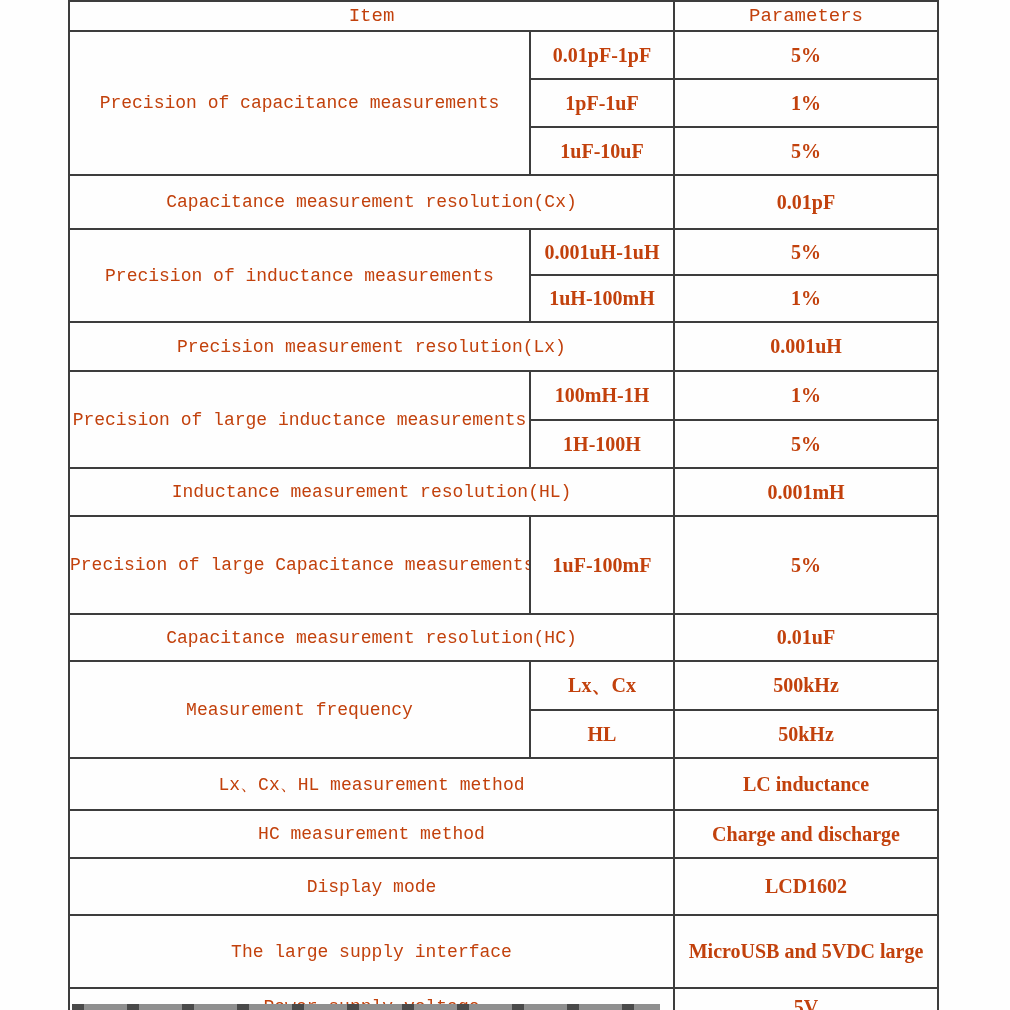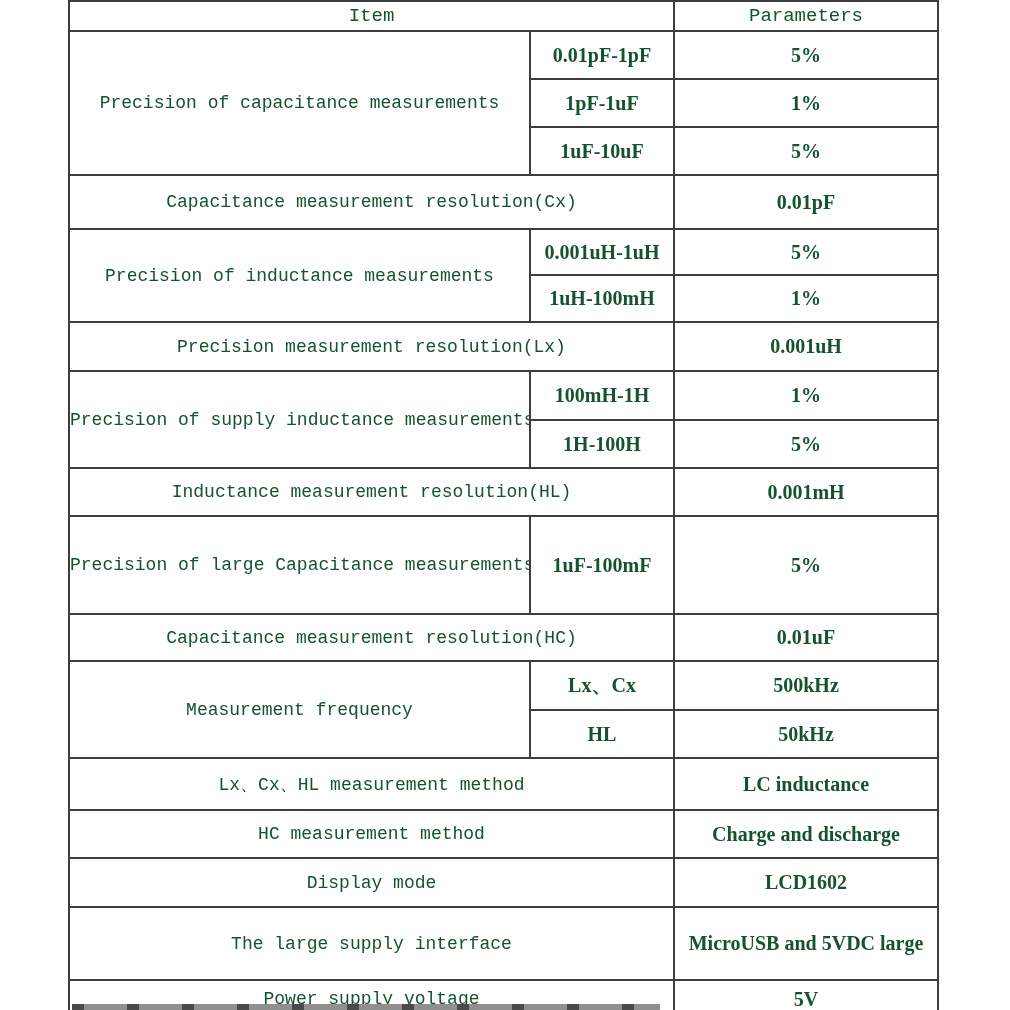--- a/index.html
+++ b/index.html
@@ -18,21 +18,21 @@
     top: 0;
     width: 869px;
     border-collapse: collapse;
     table-layout: fixed;
   }
   table.spec td {
     border: 2px solid #3d3d3d;
     text-align: center;
     vertical-align: middle;
     padding: 0 0;
-    color: #14532d;
+    color: #c2410c;
     overflow: hidden;
     white-space: nowrap;
   }
   td.hdr {
     font-family: "Liberation Mono", "DejaVu Sans Mono", monospace;
     font-size: 19px;
     border-bottom-width: 3px;
   }
   td.lbl {
     font-family: "Liberation Mono", "DejaVu Sans Mono", monospace;
@@ -102,21 +102,21 @@
       <td class="val">1uH-100mH</td>
       <td class="val">1%</td>
     </tr>
 
     <tr style="height:49px">
       <td colspan="2" class="lbl">Precision measurement resolution(Lx)</td>
       <td class="val">0.001uH</td>
     </tr>
 
     <tr style="height:49px">
-      <td rowspan="2" class="lbl wrap">Precision of supply inductance measurements</td>
+      <td rowspan="2" class="lbl wrap">Precision of large inductance measurements</td>
       <td class="val">100mH-1H</td>
       <td class="val">1%</td>
     </tr>
     <tr style="height:48px">
       <td class="val">1H-100H</td>
       <td class="val">5%</td>
     </tr>
 
     <tr style="height:48px">
       <td colspan="2" class="lbl">Inductance measurement resolution(HL)</td>
@@ -147,21 +147,21 @@
     <tr style="height:52px">
       <td colspan="2" class="lbl">Lx、Cx、HL measurement method</td>
       <td class="val">LC inductance</td>
     </tr>
 
     <tr style="height:48px">
       <td colspan="2" class="lbl">HC measurement method</td>
       <td class="val">Charge and discharge</td>
     </tr>
 
-    <tr style="height:49px">
+    <tr style="height:57px">
       <td colspan="2" class="lbl">Display mode</td>
       <td class="val">LCD1602</td>
     </tr>
 
     <tr style="height:73px">
       <td colspan="2" class="lbl">The large supply interface</td>
       <td class="val">MicroUSB and 5VDC  large</td>
     </tr>
 
     <tr style="height:38px">

